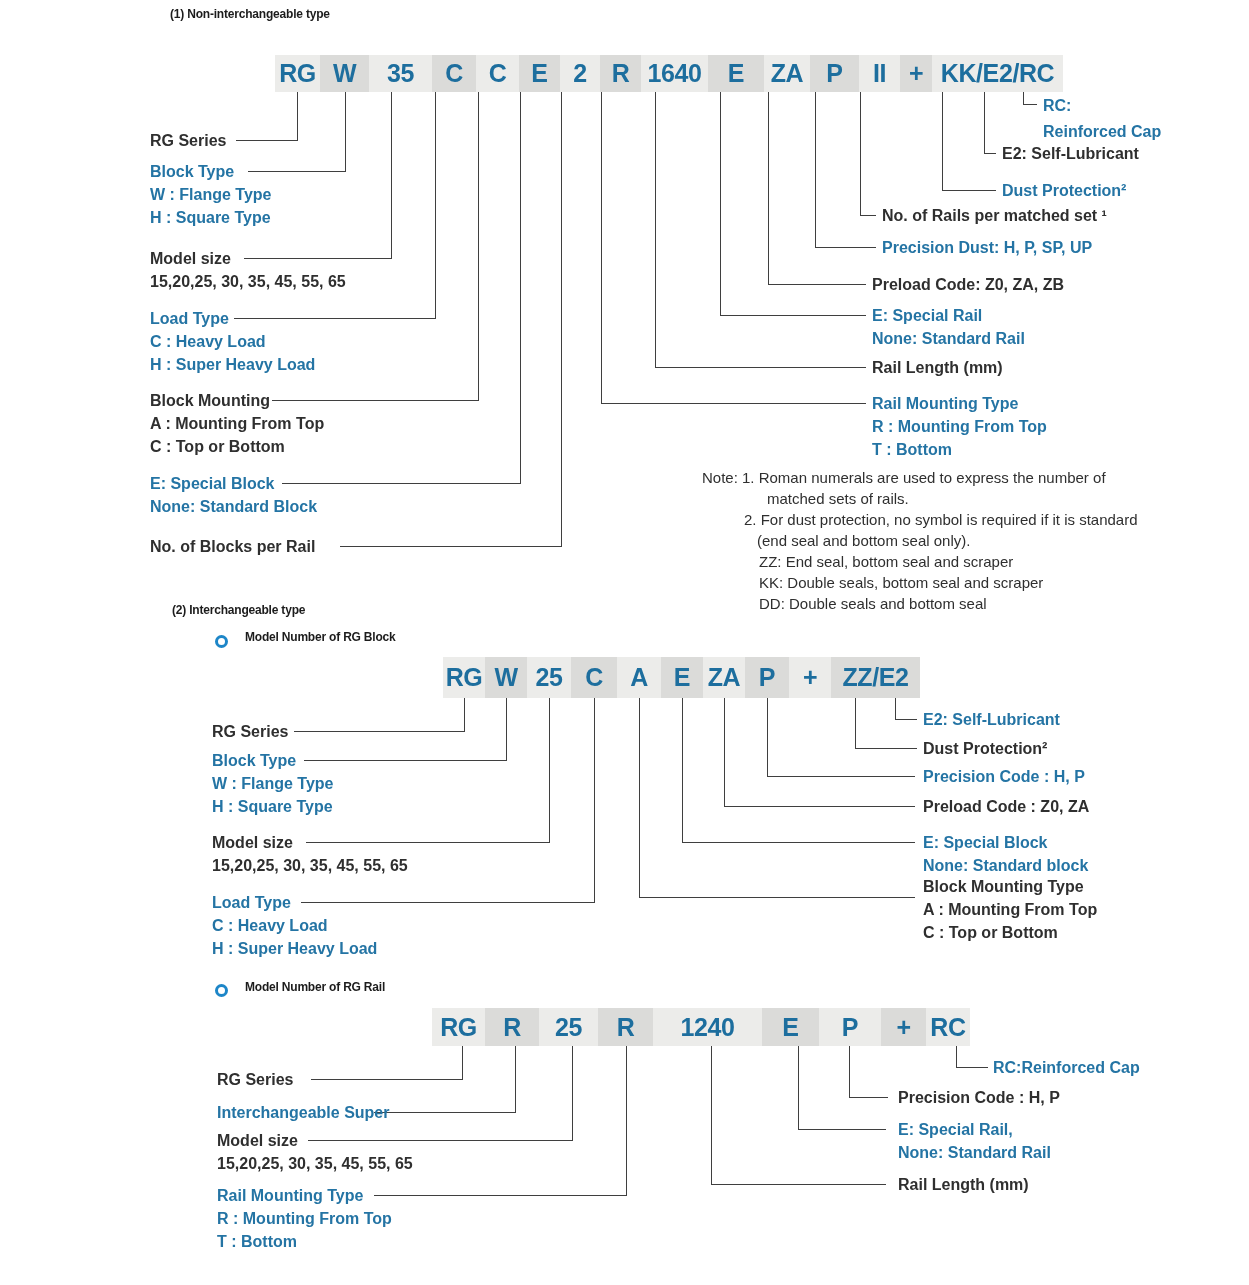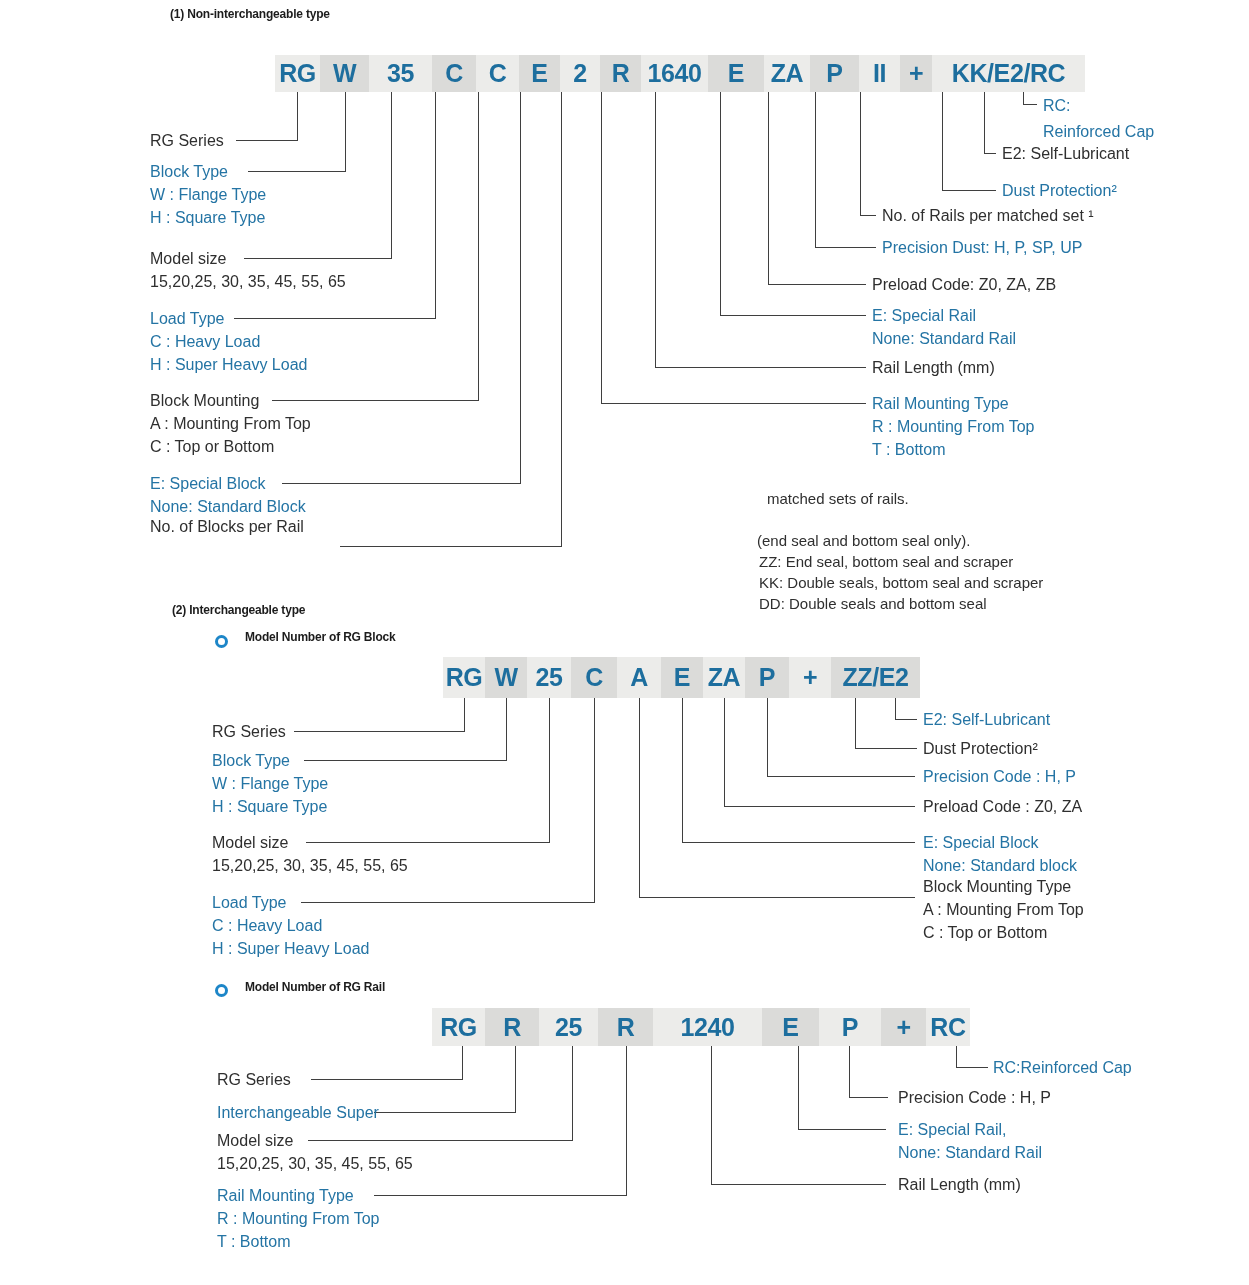--- a/index.html
+++ b/index.html
@@ -6,21 +6,21 @@
   .page{position:relative;width:1249px;height:1285px;background:#ffffff;
         font-family:"Liberation Sans",sans-serif;overflow:hidden;}
   .conn{position:absolute;left:0;top:0;pointer-events:none;}
   .h-title{position:absolute;font-size:12px;font-weight:700;color:#1c1c1c;letter-spacing:-0.2px;white-space:nowrap;}
   .bullet{position:absolute;width:7px;height:7px;border:3px solid #1d86c8;border-radius:50%;background:#fff;}
   .code-bar{position:absolute;display:flex;text-align:center;}
   .seg{display:flex;align-items:center;justify-content:center;font-weight:700;font-size:25px;
        color:#1d6e9e;letter-spacing:-0.4px;white-space:nowrap;}
   .seg:nth-child(odd){background:#ececea;}
   .seg:nth-child(even){background:#dbdbd9;}
-  .lbl{position:absolute;font-size:16px;line-height:23px;white-space:nowrap;}
+  .lbl{position:absolute;font-size:16px;line-height:23px;white-space:nowrap;font-weight:bold;}
   .blue{color:#2474a4;}
   .dark{color:#2f2f2f;}
   .note-line{position:absolute;font-size:15px;color:#2f2f2f;white-space:nowrap;}
 </style>
 </head>
 <body>
 
 <div class="page">
 
   <svg class="conn" width="1249" height="1285" viewBox="0 0 1249 1285" fill="none" stroke="#3f3f3f" stroke-width="1" shape-rendering="crispEdges">
@@ -76,21 +76,21 @@
     <span class="seg" style="width:43px">C</span>
     <span class="seg" style="width:41px">E</span>
     <span class="seg" style="width:40px">2</span>
     <span class="seg" style="width:41px">R</span>
     <span class="seg" style="width:67px">1640</span>
     <span class="seg" style="width:56px">E</span>
     <span class="seg" style="width:46px">ZA</span>
     <span class="seg" style="width:49px">P</span>
     <span class="seg" style="width:41px">II</span>
     <span class="seg" style="width:32px">+</span>
-    <span class="seg" style="width:153px">KK/E2/RC</span>
+    <span class="seg" style="width:131px">KK/E2/RC</span>
   </div>
 
   <div class="lbl dark" style="left:150px;top:129px">RG Series</div>
   <div class="lbl blue" style="left:150px;top:160px">
     <div>Block Type</div>
     <div>W : Flange Type</div>
     <div>H : Square Type</div>
   </div>
   <div class="lbl dark" style="left:150px;top:247px">
     <div>Model size</div>
@@ -103,21 +103,21 @@
   </div>
   <div class="lbl dark" style="left:150px;top:389px">
     <div>Block Mounting</div>
     <div>A : Mounting From Top</div>
     <div>C : Top or Bottom</div>
   </div>
   <div class="lbl blue" style="left:150px;top:472px">
     <div>E: Special Block</div>
     <div>None: Standard Block</div>
   </div>
-  <div class="lbl dark" style="left:150px;top:515px">No. of Blocks per Rail</div>
+  <div class="lbl dark" style="left:150px;top:535px">No. of Blocks per Rail</div>
 
   <div class="lbl blue" style="left:1043px;top:93px;line-height:26px">
     <div>RC:</div>
     <div>Reinforced Cap</div>
   </div>
   <div class="lbl dark" style="left:1002px;top:142px">E2: Self-Lubricant</div>
   <div class="lbl blue" style="left:1002px;top:179px">Dust Protection²</div>
   <div class="lbl dark" style="left:882px;top:204px">No. of Rails per matched set ¹</div>
   <div class="lbl blue" style="left:882px;top:236px">Precision Dust: H, P, SP, UP</div>
   <div class="lbl dark" style="left:872px;top:273px">Preload Code: Z0, ZA, ZB</div>
@@ -125,21 +125,23 @@
     <div>E: Special Rail</div>
     <div>None: Standard Rail</div>
   </div>
   <div class="lbl dark" style="left:872px;top:356px">Rail Length (mm)</div>
   <div class="lbl blue" style="left:872px;top:392px">
     <div>Rail Mounting Type</div>
     <div>R : Mounting From Top</div>
     <div>T : Bottom</div>
   </div>
 
+  <div class="note-line" style="left:702px;top:469px">Note: 1. Roman numerals are used to express the number of</div>
   <div class="note-line" style="left:767px;top:490px">matched sets of rails.</div>
+  <div class="note-line" style="left:744px;top:511px">2. For dust protection, no symbol is required if it is standard</div>
   <div class="note-line" style="left:757px;top:532px">(end seal and bottom seal only).</div>
   <div class="note-line" style="left:759px;top:553px">ZZ: End seal, bottom seal and scraper</div>
   <div class="note-line" style="left:759px;top:574px">KK: Double seals, bottom seal and scraper</div>
   <div class="note-line" style="left:759px;top:595px">DD: Double seals and bottom seal</div>
 
   <div class="h-title" style="left:172px;top:603px">(2) Interchangeable type</div>
   <span class="bullet" style="left:215px;top:635px"></span>
   <div class="h-title" style="left:245px;top:630px">Model Number of RG Block</div>
 
   <div class="code-bar" style="left:443px;top:657px;height:41px">

